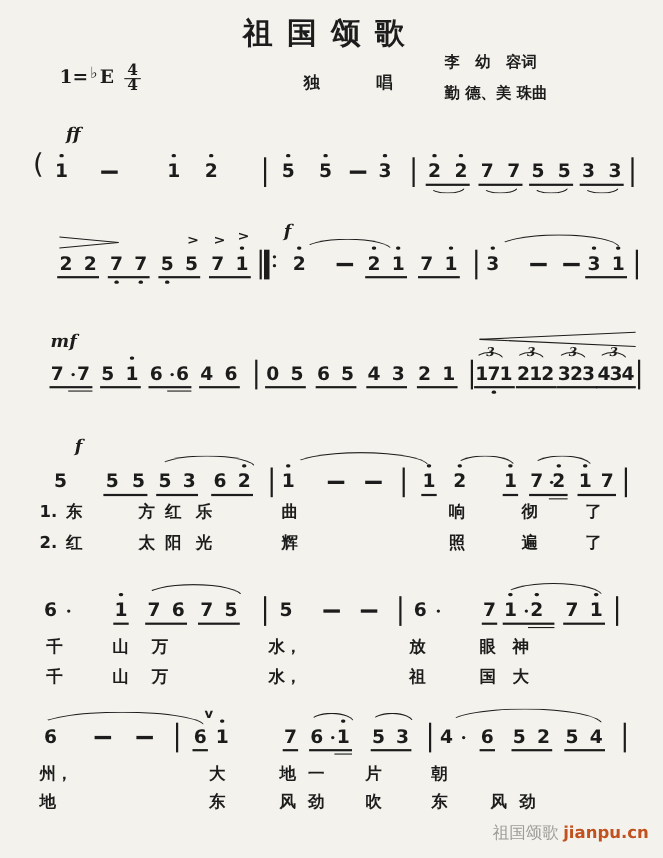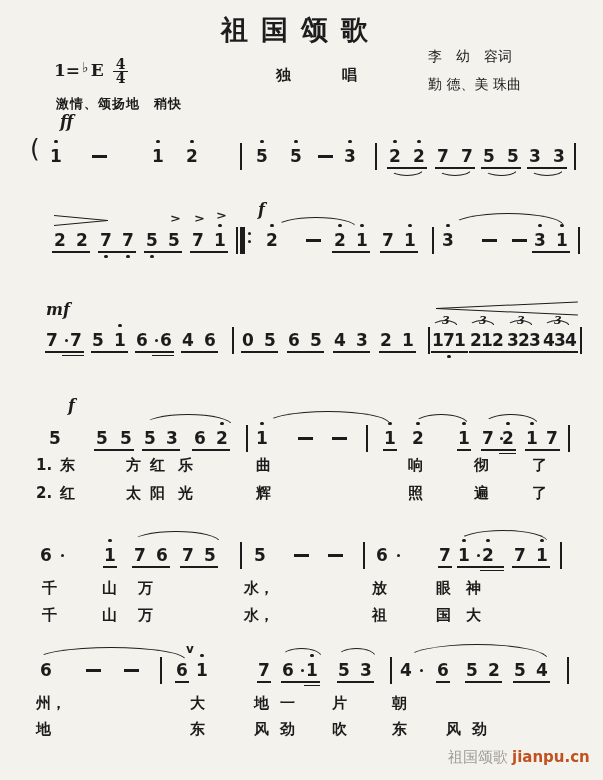--- a/index.html
+++ b/index.html
@@ -6,21 +6,21 @@
   .page{position:relative;width:603px;height:780px;background:#f3f2ec;overflow:hidden;
         font-family:"DejaVu Sans",sans-serif;color:#1c1c1c;margin:0 auto;}
   .title{position:absolute;left:221px;top:12px;font-size:27px;font-weight:700;letter-spacing:13px;white-space:nowrap;}
   .keyrow{position:absolute;left:54px;top:58px;font-family:"DejaVu Serif",serif;font-weight:700;font-size:17px;white-space:nowrap;}
   .flat{font-size:14px;vertical-align:4px;margin:0 2px;}
   .klet{margin-right:9px;}
   .frac{display:inline-block;vertical-align:-7px;text-align:center;font-size:14px;line-height:13px;}
   .frac .num{display:block;border-bottom:1.6px solid #1c1c1c;padding:0 3px;}
   .frac .den{display:block;}
   .voice{position:absolute;left:276px;top:66px;font-size:15px;font-weight:700;letter-spacing:18px;white-space:nowrap;}
-  .credit{position:absolute;left:428px;font-size:14px;font-weight:400;white-space:nowrap;}
+  .credit{position:absolute;left:404px;font-size:14px;font-weight:700;white-space:nowrap;}
   .lyricist{top:48px;}
   .composer{top:76px;}
   .tempo{position:absolute;left:56px;top:95px;font-size:13px;font-weight:700;letter-spacing:1px;white-space:nowrap;}
   .wm{position:absolute;left:448px;top:748px;font-size:15px;white-space:nowrap;}
   .wm-site{color:#9c9c98;}
   .wm-domain{color:#c1511f;font-weight:700;margin-left:4px;}
 
   .n{position:absolute;width:14px;height:20px;line-height:20px;text-align:center;font-size:17px;font-weight:700;}
   .hd,.ld{position:absolute;left:50%;margin-left:-1.6px;width:3.2px;height:3.2px;border-radius:50%;background:#1c1c1c;}
   .hd{top:-6px;}
@@ -54,21 +54,20 @@
 <div class="page">
   <div class="title">祖国颂歌</div>
 
   <div class="keyrow">
     <span>1</span><span>=</span><span class="flat">♭</span><span class="klet">E</span><span class="frac"><span class="num">4</span><span class="den">4</span></span>
   </div>
 
   <div class="voice">独　唱</div>
   <div class="credit lyricist">李　幼　容词</div>
   <div class="credit composer">勤 德、美 珠曲</div>
-  <div class="tempo">激情、颂扬地　稍快</div>
 
   <div class="layer">
       <div class="dyn" style="left: 60px; top: 112px;">ff</div>
       <div class="par" style="left: 30px; top: 134px;">(</div>
       <div class="n" style="left: 49px; top: 146px;">1<div class="hd"></div></div>
       <div class="dsh" style="left: 92px; top: 155px;"></div>
       <div class="n" style="left: 151px; top: 146px;">1<div class="hd"></div></div>
       <div class="n" style="left: 185px; top: 146px;">2<div class="hd"></div></div>
       <div class="bl" style="left: 240px; top: 143px;"></div>
       <div class="n" style="left: 255px; top: 146px;">5<div class="hd"></div></div>

